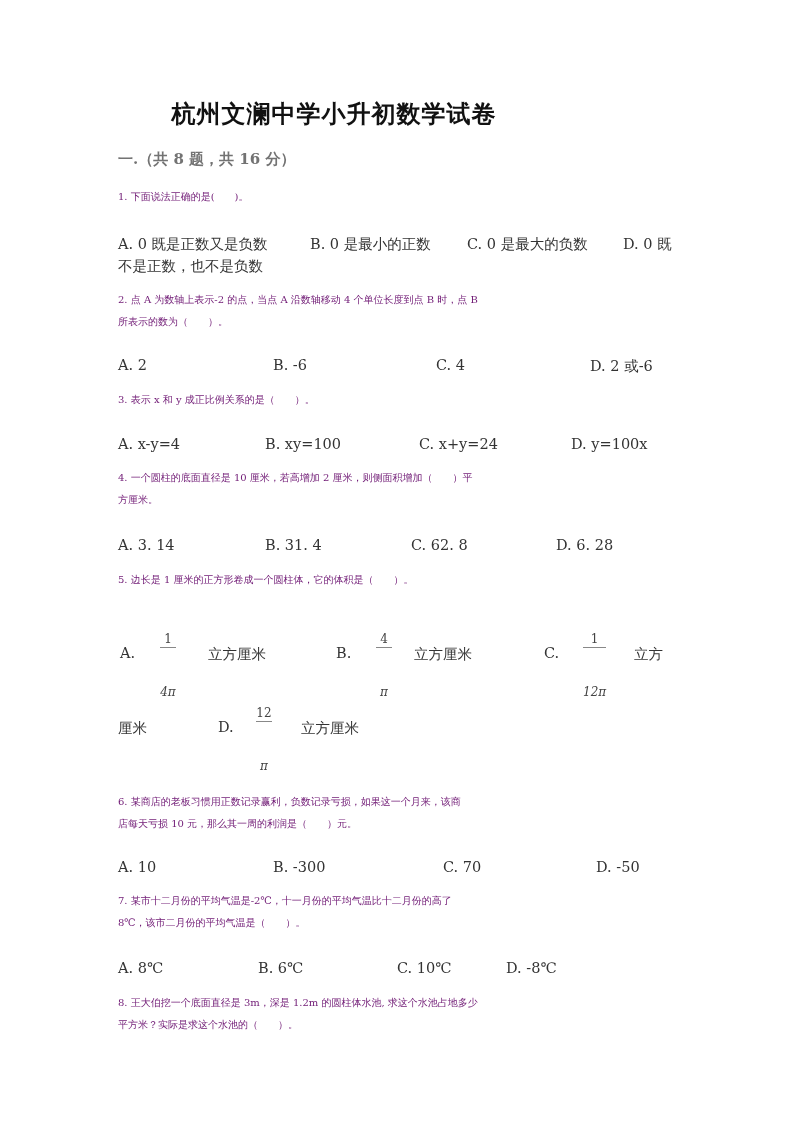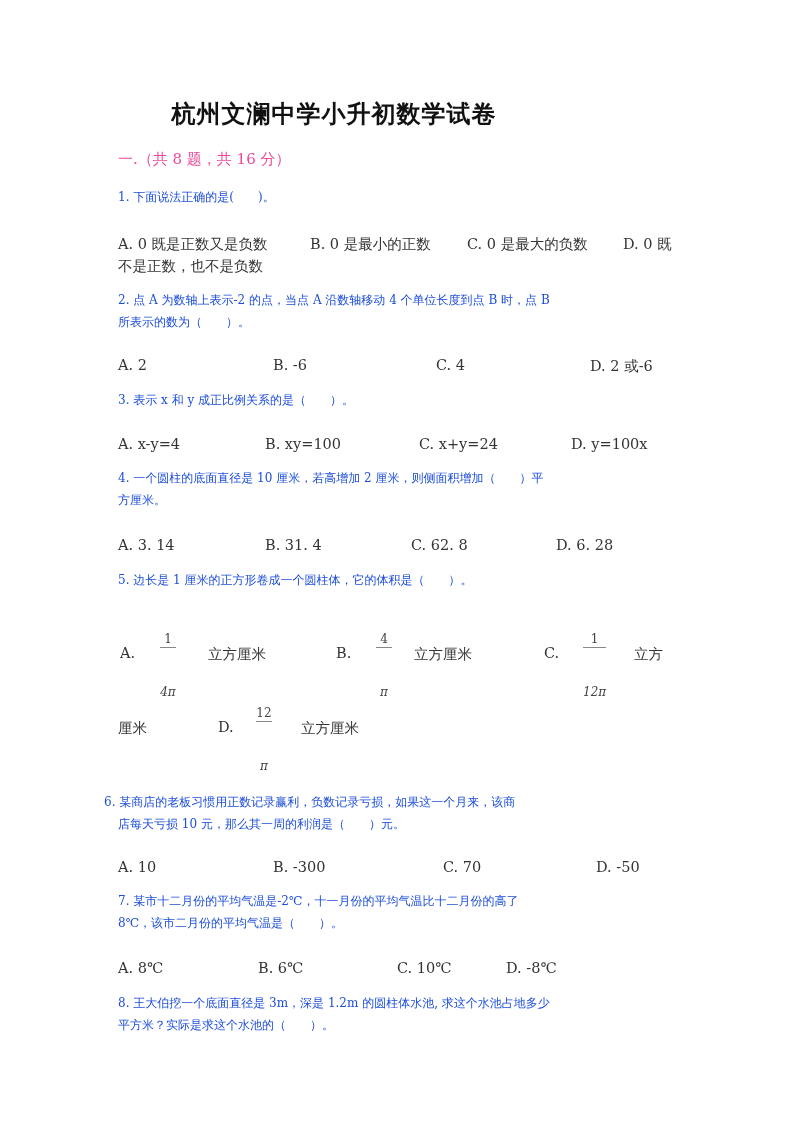--- a/index.html
+++ b/index.html
@@ -1,21 +1,21 @@
 <!DOCTYPE html>
 <html><head>
 <meta charset="utf-8">
 <style>
   html, body { margin: 0; padding: 0; background: #ffffff; }
   body { width: 800px; height: 1131px; position: relative; overflow: hidden;
          font-family: "DejaVu Serif", "Liberation Serif", serif; color: #222; }
   .abs { position: absolute; white-space: nowrap; }
   .title { left: 0; width: 668px; top: 98px; text-align: center; font-size: 24px; font-weight: bold; color: #111; letter-spacing: 1px; }
-  .section { left: 118px; top: 150px; font-size: 15px; font-weight: normal; color: #ec4899; }
-  .q { font-size: 12px; color: #1d4ed8; line-height: 22px; }
+  .section { left: 118px; top: 150px; font-size: 15px; font-weight: bold; color: #737373; }
+  .q { font-size: 10px; color: #701a75; line-height: 22px; }
   .opt { font-size: 14.5px; color: #333; margin-top: 7px; }
   .frac { position: absolute; display: inline-flex; flex-direction: column; align-items: center; font-size: 12px; color: #444; }
   .frac .num { line-height: 14px; }
   .frac .bar { width: 100%; border-top: 1px solid #888; margin: 1px 0; min-width: 16px; }
   .frac .den { line-height: 14px; font-style: italic; margin-top: 36px; }
 </style>
 </head>
 <body>
 
 <div class="abs title">杭州文澜中学小升初数学试卷</div>
@@ -76,21 +76,21 @@
 
 <div class="abs opt" style="left:118px;top:712px">厘米</div>
 <div class="abs opt" style="left:218px;top:712px">D.</div>
 <div class="frac" style="left:256px;top:706px">
   <span class="num">12</span>
   <span class="bar"></span>
   <span class="den">π</span>
 </div>
 <div class="abs opt" style="left:301px;top:712px">立方厘米</div>
 
-<div class="abs q" style="left:104px;top:791px">6. 某商店的老板习惯用正数记录赢利，负数记录亏损，如果这一个月来，该商</div>
+<div class="abs q" style="left:118px;top:791px">6. 某商店的老板习惯用正数记录赢利，负数记录亏损，如果这一个月来，该商</div>
 <div class="abs q" style="left:118px;top:813px">店每天亏损 10 元，那么其一周的利润是（　　）元。</div>
 <div class="abs opt" style="left:118px;top:852px">A. 10</div>
 <div class="abs opt" style="left:273px;top:852px">B. -300</div>
 <div class="abs opt" style="left:443px;top:852px">C. 70</div>
 <div class="abs opt" style="left:596px;top:852px">D. -50</div>
 
 <div class="abs q" style="left:118px;top:890px">7. 某市十二月份的平均气温是-2℃，十一月份的平均气温比十二月份的高了</div>
 <div class="abs q" style="left:118px;top:912px">8℃，该市二月份的平均气温是（　　）。</div>
 <div class="abs opt" style="left:118px;top:953px">A. 8℃</div>
 <div class="abs opt" style="left:258px;top:953px">B. 6℃</div>

